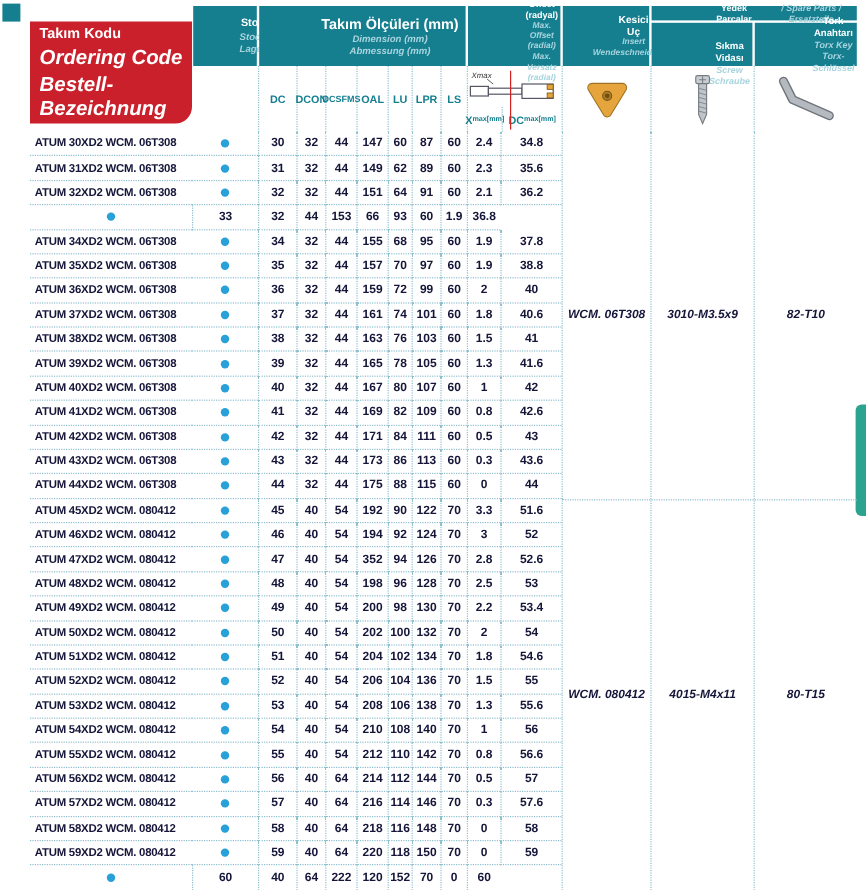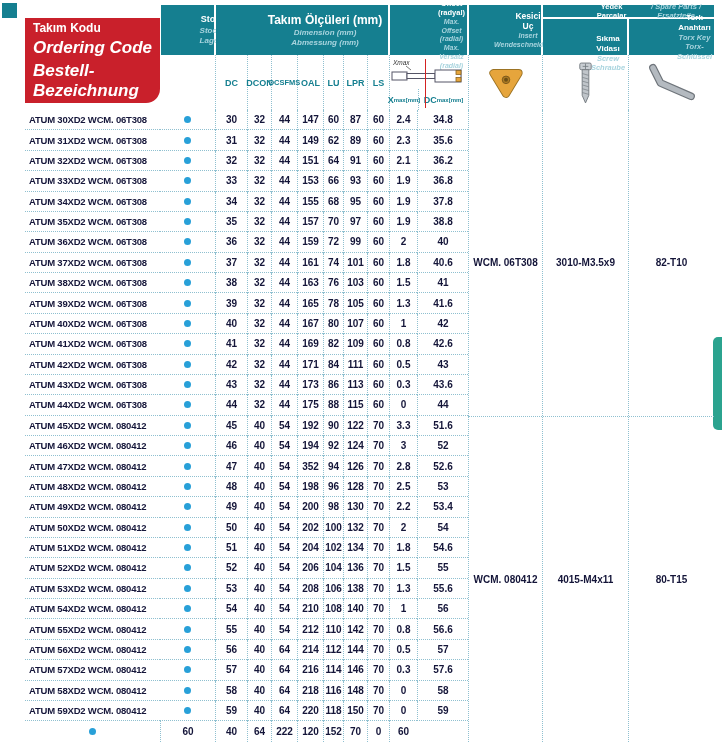--- a/index.html
+++ b/index.html
@@ -76,21 +76,21 @@
     height:calc(632px / 31); }
   .cell{ display:flex; align-items:center; justify-content:center;
     border-bottom:1px dotted var(--dotted); font-size:10px; font-weight:bold; color:var(--ink); }
   .row:last-child .cell{ border-bottom:none; }
   .cell.code{ justify-content:flex-start; padding-left:4px; font-size:9.5px; letter-spacing:-0.2px; }
   .cell.num{ border-left:1px dotted var(--dotted); }
   .dot{ width:7px; height:7px; border-radius:50%; background:var(--dot); }
 
   
   .right-area{ left:468px; top:110px; width:246px; height:632px; }
-  .group{ display:grid; grid-template-columns:74px 86px 86px; }
+  .group{ display:grid; grid-template-columns:74px 86px 86px;font-style:italic; }
   .group.gsep{ border-top:1px dotted var(--dotted); }
   .gcell{ display:flex; align-items:center; justify-content:center; border-left:1px dotted var(--dotted);
     font-size:10px; font-weight:bold; color:var(--ink); }
 </style>
 </head>
 <body>
 
 <div class="page">
 
   <div class="abs corner"></div>
@@ -245,21 +245,20 @@
         <div class="cell num">32</div>
         <div class="cell num">44</div>
         <div class="cell num">151</div>
         <div class="cell num">64</div>
         <div class="cell num">91</div>
         <div class="cell num">60</div>
         <div class="cell num">2.1</div>
         <div class="cell num">36.2</div>
       </div>
       <div class="row">
-        <div class="cell code">ATUM 33XD2 WCM. 06T308</div>
         <div class="cell stok">
           <span class="dot"></span>
         </div>
         <div class="cell num">33</div>
         <div class="cell num">32</div>
         <div class="cell num">44</div>
         <div class="cell num">153</div>
         <div class="cell num">66</div>
         <div class="cell num">93</div>
         <div class="cell num">60</div>

